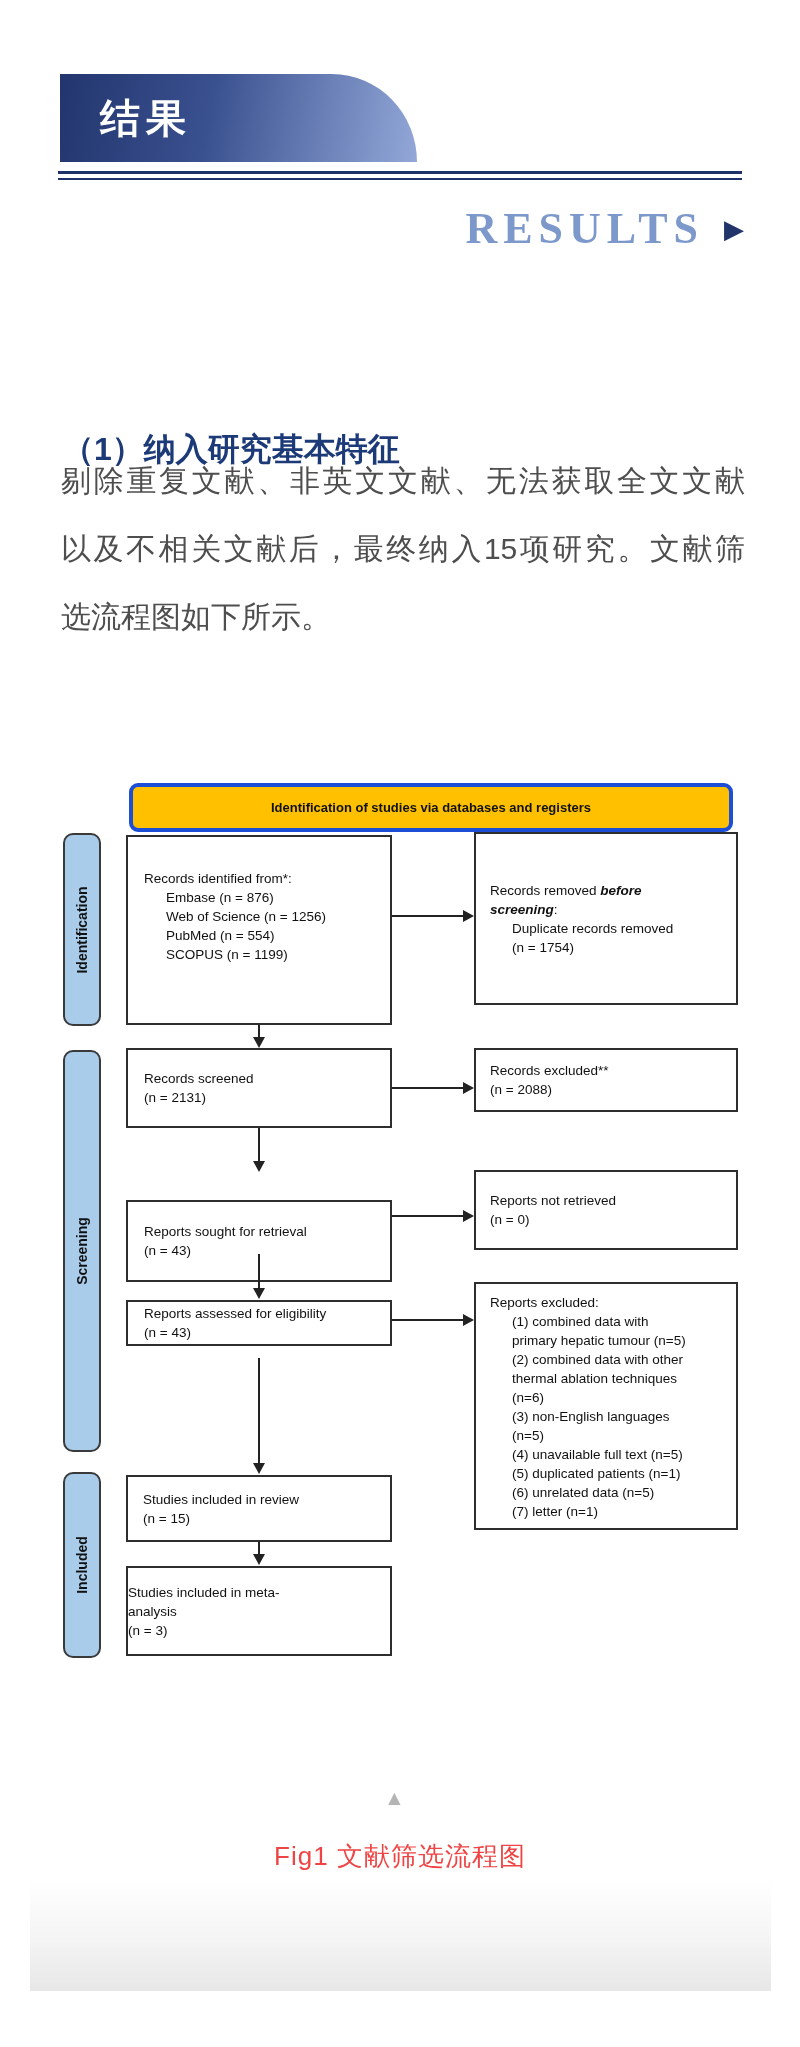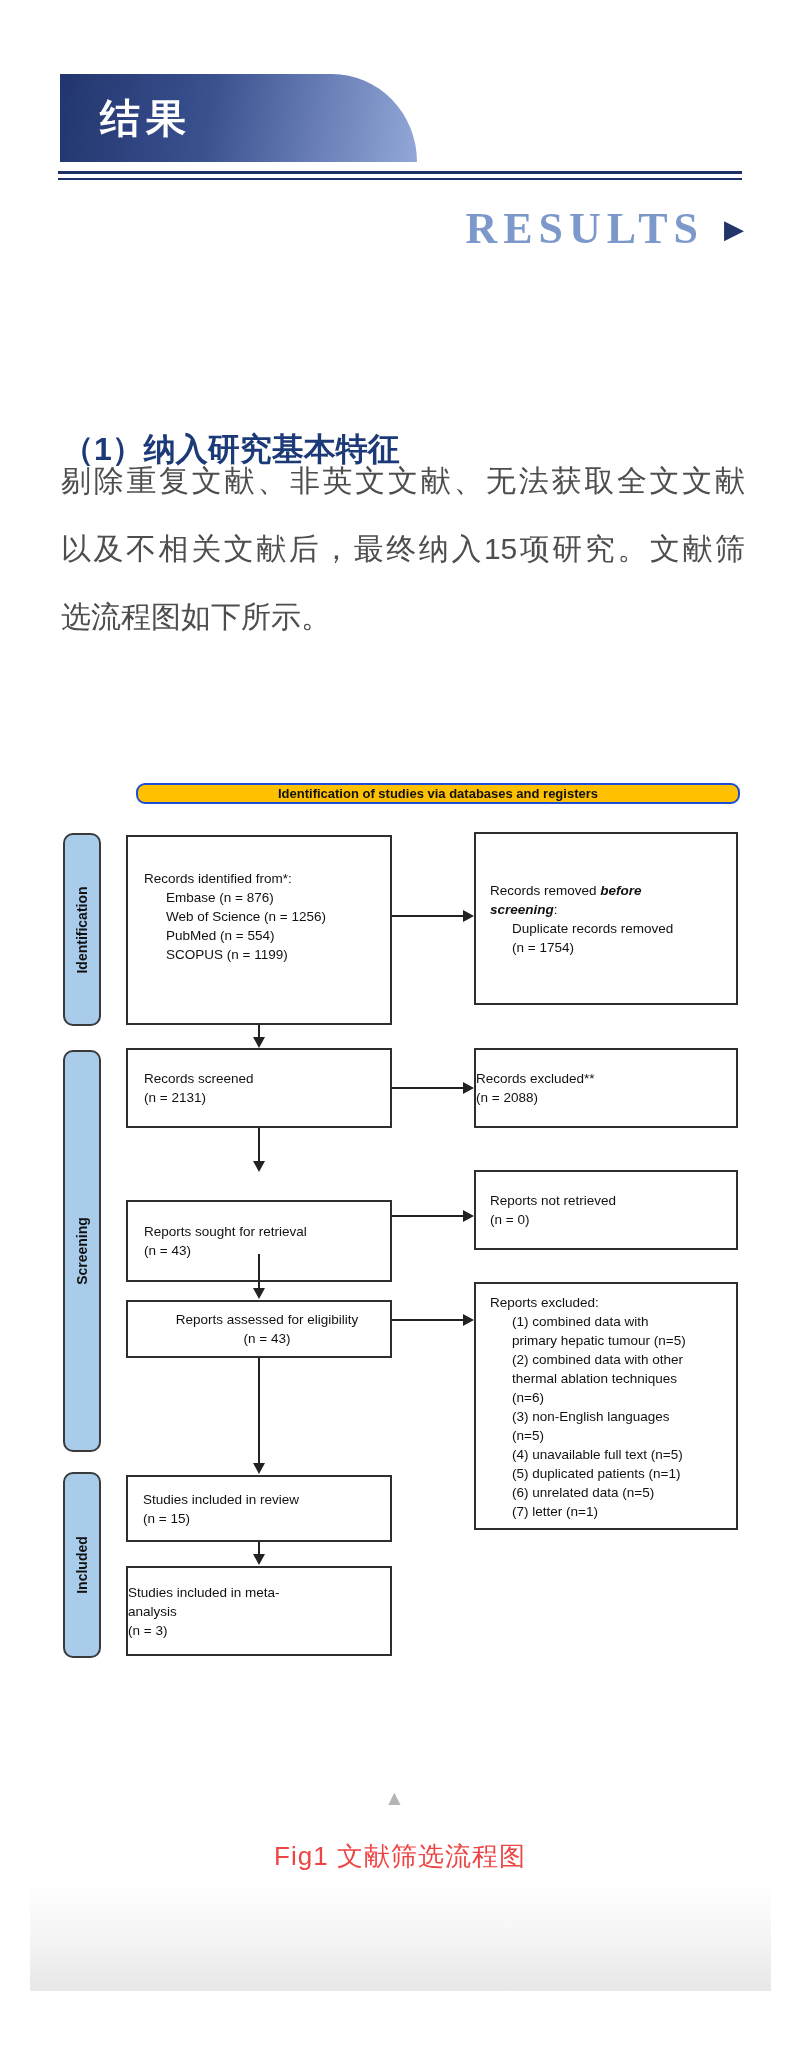--- a/index.html
+++ b/index.html
@@ -26,23 +26,23 @@
   #para{left:61px;top:447px;width:684px;font-size:30px;line-height:68px;color:#4e4e4e;}
   .pline{white-space:nowrap;}
   .pline.j{text-align:justify;text-align-last:justify;white-space:normal;}
   #caption{left:0;top:1839px;width:800px;text-align:center;font-size:26px;
          color:#ef4444;letter-spacing:1px;}
   #collapse{left:384px;top:1786px;font-size:21px;color:#b5b5b5;}
   #bottom-band{left:30px;top:1880px;width:741px;height:111px;
          background:linear-gradient(180deg,#ffffff 0%,#f4f4f4 55%,#e7e7e7 100%);}
 
   
-  #fc-banner{left:129px;top:783px;width:604px;height:21px;background:#FFC000;
-         border:2px solid #1d4ed8;border-radius:9px;display:flex;align-items:center;
-         justify-content:center;font-size:13px;font-weight:bold;color:#111;box-sizing:border-box;margin-left:7px;}
+  #fc-banner{left:129px;top:783px;width:604px;height:49px;background:#FFC000;
+         border:4px solid #1d4ed8;border-radius:9px;display:flex;align-items:center;
+         justify-content:center;font-size:13px;font-weight:bold;color:#111;box-sizing:border-box;}
   .stage{left:63px;width:38px;background:#A8CCEA;border:2px solid #3a3a3a;border-radius:10px;
          display:flex;align-items:center;justify-content:center;box-sizing:border-box;}
   .stage span{transform:rotate(-90deg);white-space:nowrap;font-weight:bold;font-size:14px;color:#111;}
   .box{background:#fff;border:2px solid #2e2e2e;box-sizing:border-box;
        font-size:13.5px;line-height:19px;color:#111;}
   .box.vc{display:flex;flex-direction:column;justify-content:center;}
   .lcol{left:126px;width:266px;}
   .rcol{left:474px;width:264px;}
   .ind{padding-left:22px;}
   .hline{height:2px;background:#222;}
@@ -100,21 +100,21 @@
   <div class="abs box vc lcol" style="top:1048px;height:80px;padding-left:16px;">
     <div>Records screened</div>
     <div>(n = 2131)</div>
   </div>
 
   <div class="abs box vc lcol" style="top:1172px;height:82px;padding-left:16px;margin-top:28px;">
     <div>Reports sought for retrieval</div>
     <div>(n = 43)</div>
   </div>
 
-  <div class="abs box vc lcol" style="top:1300px;height:58px;padding-left:16px;align-items:center;">
+  <div class="abs box vc lcol" style="top:1300px;height:46px;padding-left:16px;">
     <div>Reports assessed for eligibility</div>
     <div>(n = 43)</div>
   </div>
 
   <div class="abs box vc lcol" style="top:1475px;height:67px;padding-left:15px;">
     <div>Studies included in review</div>
     <div>(n = 15)</div>
   </div>
 
   <div class="abs box vc lcol" style="top:1566px;height:90px;padding-left:0;">
@@ -123,21 +123,21 @@
     <div>(n = 3)</div>
   </div>
 
   <div class="abs box vc rcol" style="top:832px;height:173px;padding-left:14px;">
     <div><span>Records removed </span><span class="it">before</span></div>
     <div><span class="it">screening</span><span>:</span></div>
     <div class="ind">Duplicate records removed</div>
     <div class="ind">(n = 1754)</div>
   </div>
 
-  <div class="abs box vc rcol" style="top:1048px;height:80px;">
+  <div class="abs box vc rcol" style="top:1048px;height:64px;padding-left:14px;">
     <div>Records excluded**</div>
     <div>(n = 2088)</div>
   </div>
 
   <div class="abs box vc rcol" style="top:1170px;height:80px;padding-left:14px;">
     <div>Reports not retrieved</div>
     <div>(n = 0)</div>
   </div>
 
   <div class="abs box rcol" style="top:1282px;height:248px;padding:9px 6px 0 14px;">

